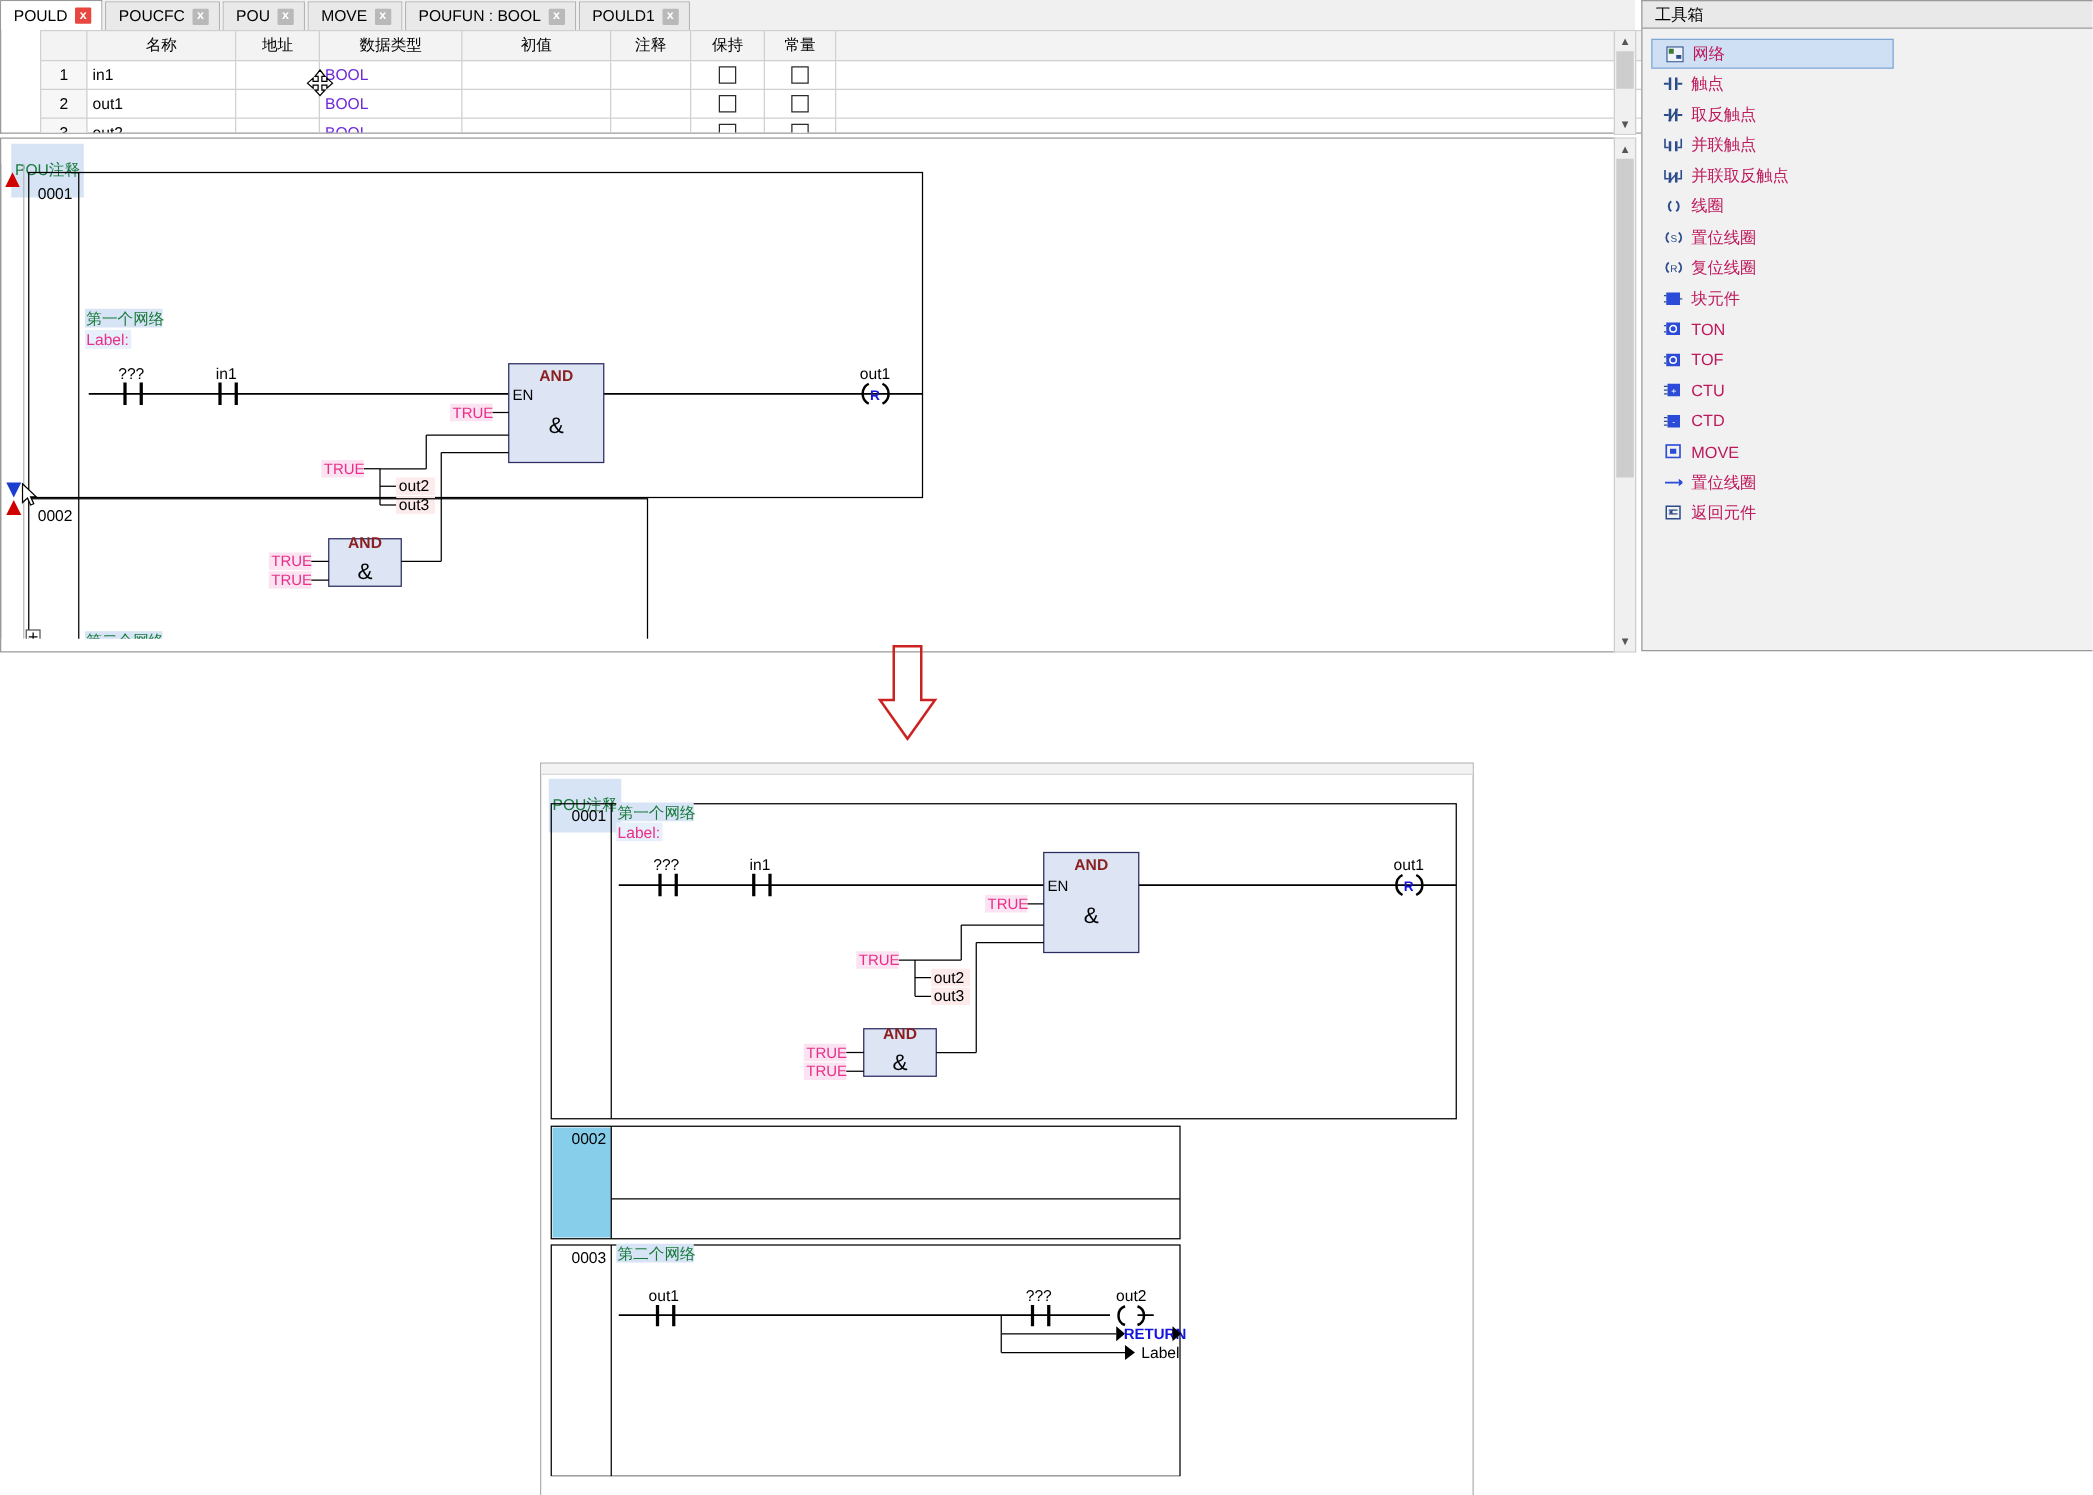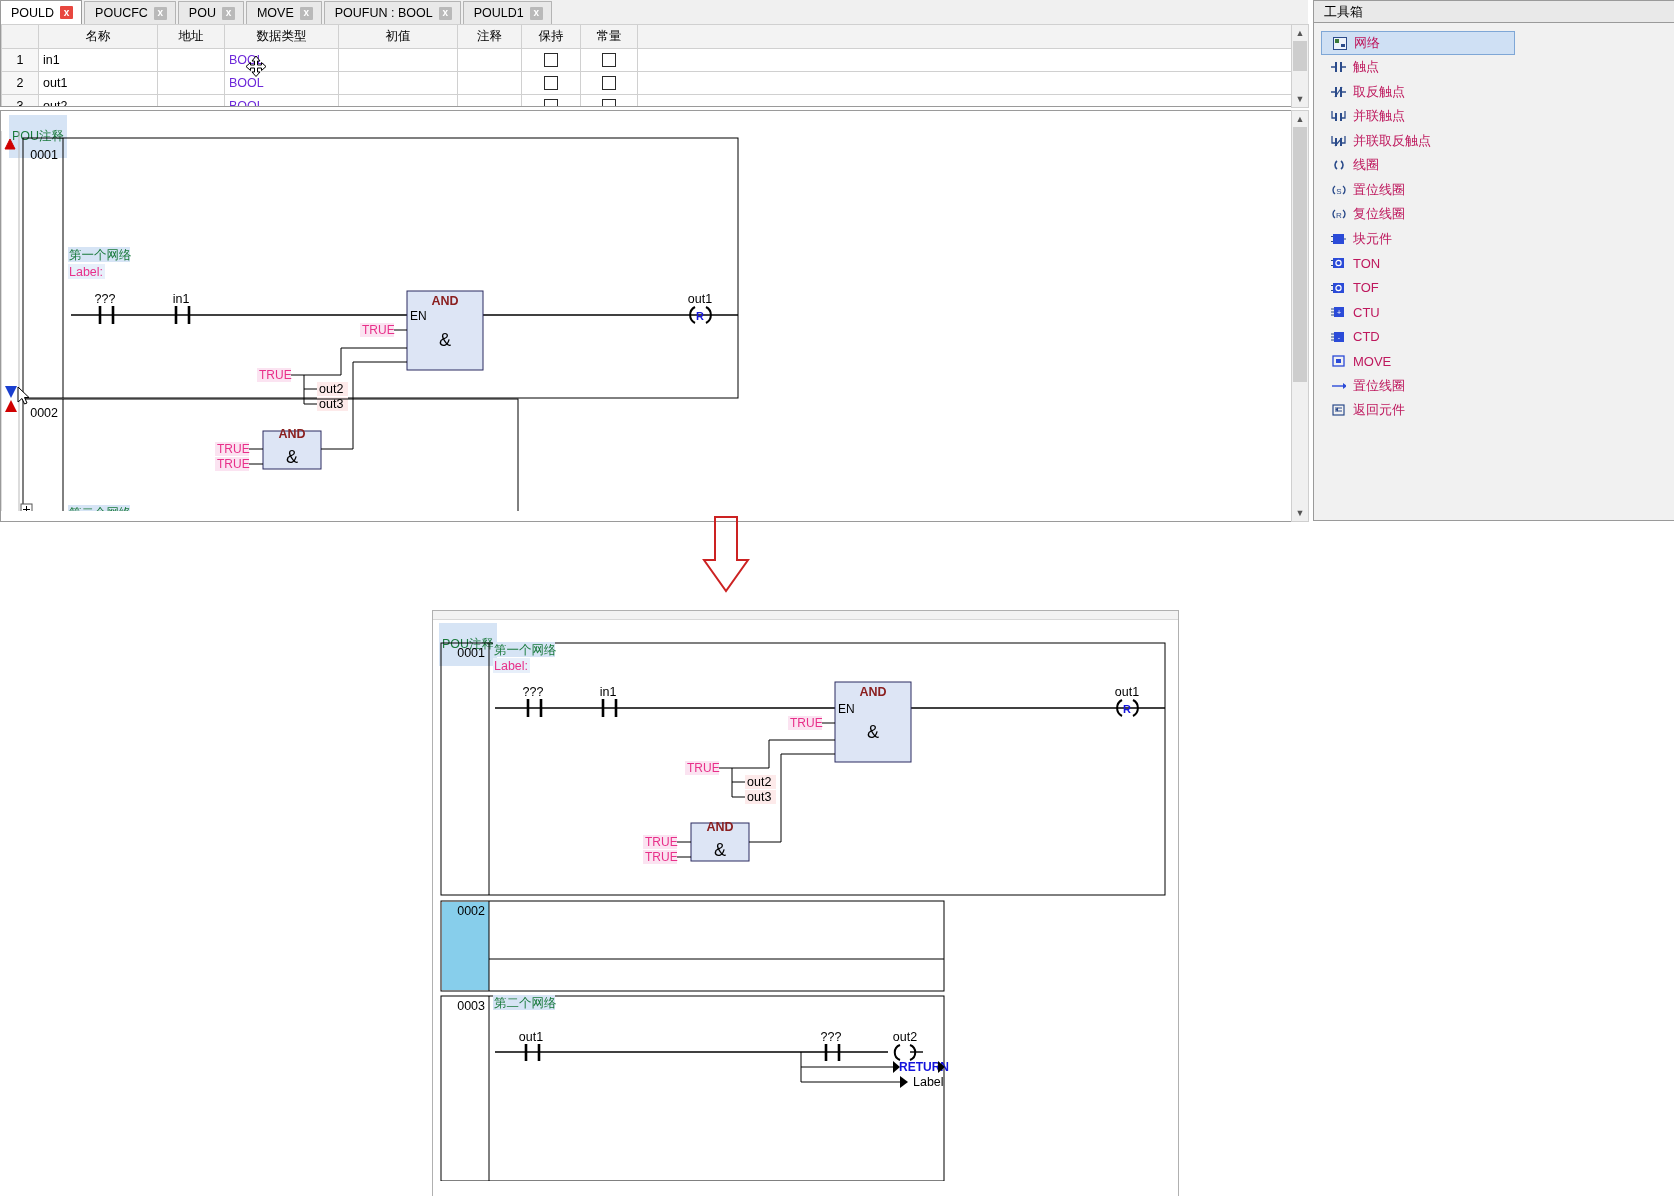--- a/index.html
+++ b/index.html
@@ -26,21 +26,21 @@
   .tab.active{background:#ffffff;border-color:#9a9a9a;height:23px;}
   .tabclose{
     width:13px;height:13px;display:inline-flex;align-items:center;justify-content:center;
     background:#b9b9b9;color:#fff;font-size:10px;line-height:1;font-weight:bold;
     border-radius:1px;
   }
   .tab.active .tabclose{background:#e8473f;}
   
   #vartable{
     position:absolute;left:0;top:24px;width:1291px;height:82px;
-    background:#fff;border:1px solid #9a9a9a;border-top:none;overflow:hidden;
+    background:#fff;border:1px solid #9a9a9a;border-top:none;overflow:hidden;padding-left:31px;
   }
   table.vt{border-collapse:collapse;width:100%;table-layout:fixed;font-size:12.5px;}
   table.vt th,table.vt td{
     border:1px solid #d0d0d0;height:22px;padding:0 4px;font-weight:normal;text-align:center;
   }
   table.vt th{background:#f3f3f3;color:#000;height:23px;}
   table.vt td.idx{background:#f7f7f7;text-align:center;color:#000;width:28px;}
   table.vt td.lft{text-align:left;}
   .dtype{color:#6d28d9;}
   .cb{

